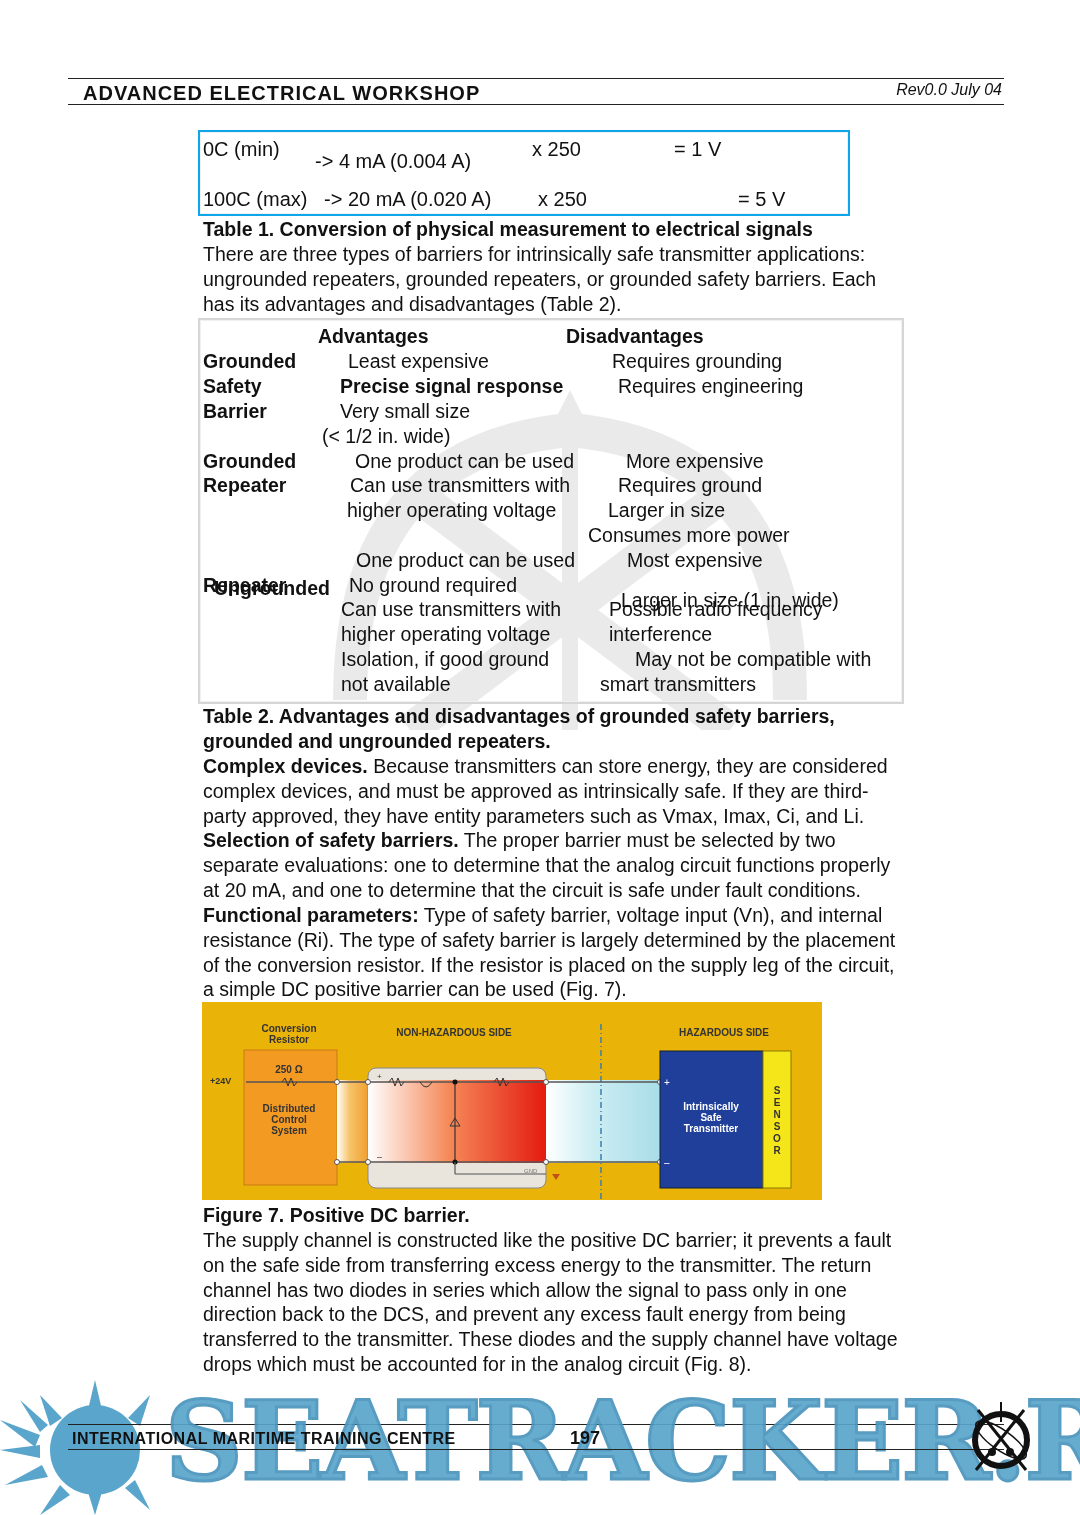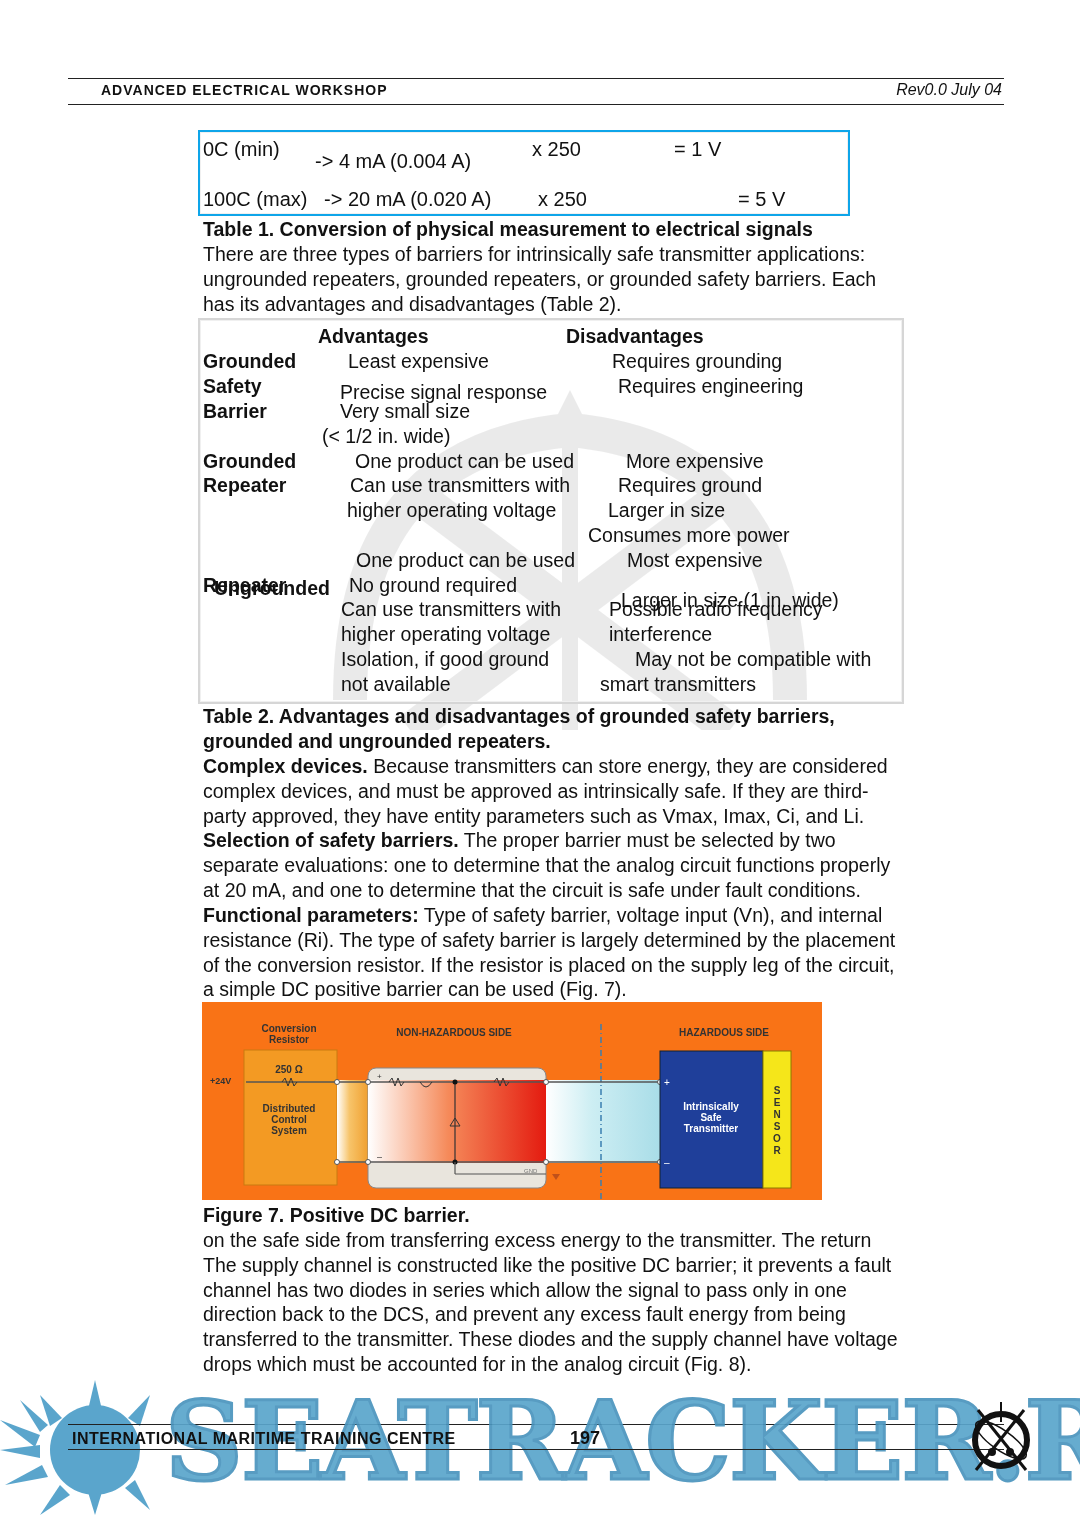--- a/index.html
+++ b/index.html
@@ -1,31 +1,31 @@
 <!DOCTYPE html>
 <html><head>
 <meta charset="utf-8">
 <style>
   html, body { margin: 0; padding: 0; background: #ffffff; }
   body { width: 1080px; height: 1515px; position: relative; overflow: hidden;
          font-family: "Liberation Sans", "DejaVu Sans", sans-serif; color: #111; }
   .abs { position: absolute; }
   .rule { position: absolute; left: 68px; width: 936px; height: 1px; background: #222; }
-  .hdr-title { left: 83px; top: 82px; font-size: 14px; font-weight: bold; letter-spacing: 1px; margin-left: 18px; }
+  .hdr-title { left: 83px; top: 82px; font-size: 20px; font-weight: bold; letter-spacing: 1px; }
   .hdr-rev { right: 78px; top: 81px; font-size: 16px; font-style: italic; }
   .t1 { left: 198px; top: 130px; width: 648px; height: 82px; border: 2px solid #0ea5e9;
         box-shadow: inset 0 0 0 1px #f0f0f0; }
   .t1 .row { position: absolute; font-size: 20px; white-space: pre; }
   .body-txt { position: absolute; left: 203px; width: 790px; font-size: 19.5px; line-height: 24.8px; }
   .bold { font-weight: bold; }
   .t2 { left: 198px; top: 318px; width: 674px; height: 382px; border: 2px solid #d6d6d6;
         box-shadow: inset 0 0 0 1px #f0f0f0; padding-left: 28px; }
   .t2 .cell { position: absolute; font-size: 19.5px; white-space: pre; line-height: 24.8px; }
   .watermark-logo { position: absolute; left: 290px; top: 370px; width: 560px; height: 360px; opacity: 0.13; }
-  .fig { left: 202px; top: 1002px; width: 620px; height: 198px; background: #f97316; }
+  .fig { left: 202px; top: 1002px; width: 620px; height: 198px; background: #eab308; }
   .footer-title { left: 72px; top: 1430px; font-size: 16px; font-weight: bold; letter-spacing: 0.5px; }
   .footer-page { left: 570px; top: 1428px; font-size: 18px; font-weight: bold; }
   .wm-text { left: 165px; top: 1378px; font-family: "DejaVu Serif", serif; font-size: 108px;
              font-weight: bold; color: #5aa5cc; letter-spacing: -2px; opacity: 0.92;
              -webkit-text-stroke: 3px #4a94bd; }
 </style>
 </head>
 <body>
 
 <div class="rule" style="top:78px;"></div>
@@ -62,21 +62,21 @@
 
 <div class="abs t2">
   <div class="cell bold" style="left:118px;top:4px;">Advantages</div>
   <div class="cell bold" style="left:366px;top:4px;">Disadvantages</div>
 
   <div class="cell bold" style="left:3px;top:29px;">Grounded</div>
   <div class="cell" style="left:148px;top:29px;">Least expensive</div>
   <div class="cell" style="left:412px;top:29px;">Requires grounding</div>
 
   <div class="cell bold" style="left:3px;top:54px;">Safety</div>
-  <div class="cell" style="left:140px;top:60px;">Precise signal response</div>
+  <div class="cell" style="left:140px;top:54px;font-weight:bold;">Precise signal response</div>
   <div class="cell" style="left:418px;top:54px;">Requires engineering</div>
 
   <div class="cell bold" style="left:3px;top:79px;">Barrier</div>
   <div class="cell" style="left:140px;top:79px;">Very small size</div>
 
   <div class="cell" style="left:122px;top:104px;">(&lt; 1/2 in. wide)</div>
 
   <div class="cell bold" style="left:3px;top:129px;">Grounded</div>
   <div class="cell" style="left:155px;top:129px;">One product can be used</div>
   <div class="cell" style="left:426px;top:129px;">More expensive</div>
@@ -218,22 +218,22 @@
         <text x="575" y="140">O</text>
         <text x="575" y="152">R</text>
     </g>
     <text x="175" y="77" font-size="8" fill="#333" font-family="Liberation Sans, sans-serif">+</text>
     <text x="175" y="158" font-size="9" fill="#333" font-family="Liberation Sans, sans-serif">–</text>
   </svg>
 </div>
 
 <div class="body-txt bold" style="top:1203px;">Figure 7. Positive DC barrier.</div>
 <div class="body-txt" style="top:1228px;">
+  <div>The supply channel is constructed like the positive DC barrier; it prevents a fault</div>
   <div>on the safe side from transferring excess energy to the transmitter. The return</div>
-  <div>The supply channel is constructed like the positive DC barrier; it prevents a fault</div>
   <div>channel has two diodes in series which allow the signal to pass only in one</div>
   <div>direction back to the DCS, and prevent any excess fault energy from being</div>
   <div>transferred to the transmitter. These diodes and the supply channel have voltage</div>
   <div>drops which must be accounted for in the analog circuit (Fig. 8).</div>
 </div>
 
 <svg class="abs" style="left:0;top:1380px;" width="170" height="135" viewBox="0 0 170 135">
   <g fill="#5aa5cc">
     <circle cx="95" cy="70" r="45"></circle>
     <polygon points="95,0 102,30 88,30"></polygon>

